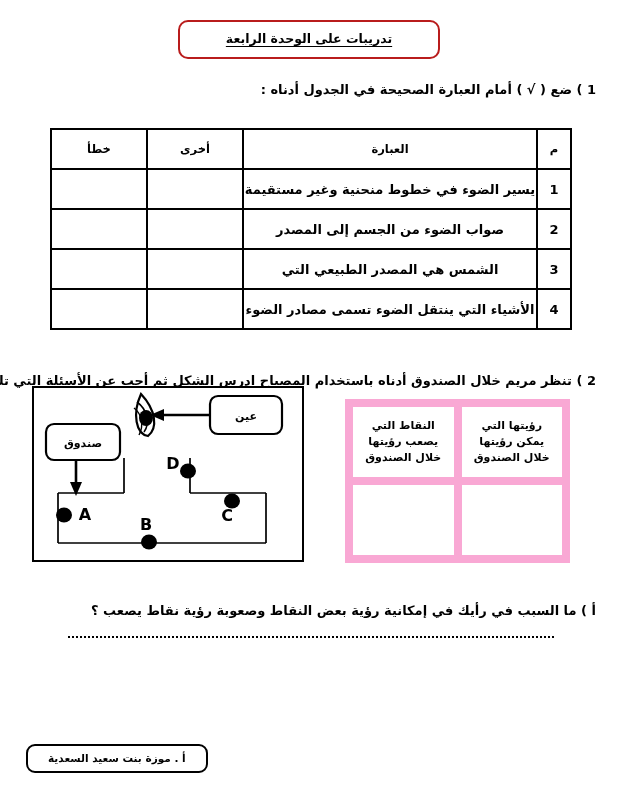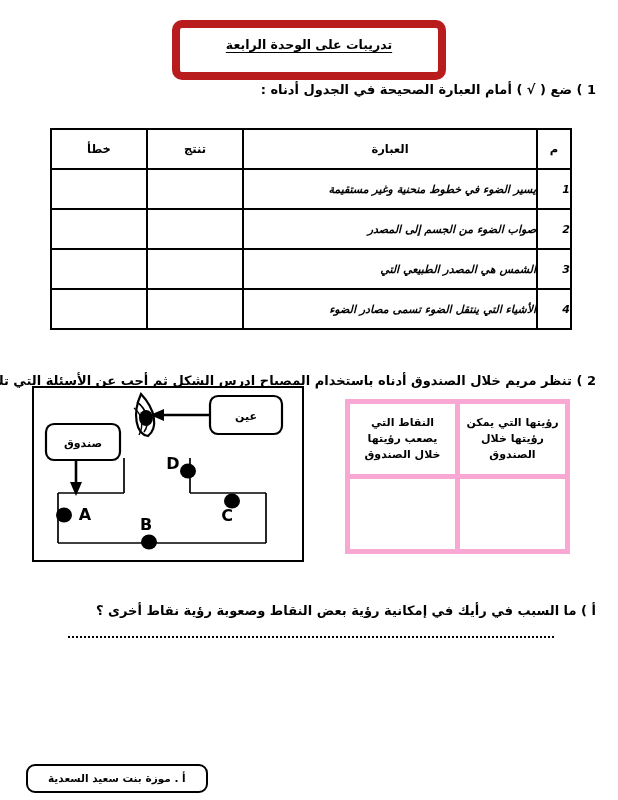--- a/index.html
+++ b/index.html
@@ -19,23 +19,23 @@
   
   .title-wrap {
     position: absolute;
     left: 0;
     top: 20px;
     width: 618px;
     display: flex;
     justify-content: center;
   }
   .title-box {
-    border: 8px solid #b91c1c;
+    border: 2px solid #b91c1c;
     border-radius: 10px;
-    padding: 9px 46px 20px 46px;
+    padding: 9px 46px 11px 46px;
     text-align: center;
   }
   .title-text {
     font-size: 12.5px;
     font-weight: bold;
     text-decoration: underline;
     text-underline-offset: 3px;
     letter-spacing: 0px;
     white-space: nowrap;
   }
@@ -69,24 +69,23 @@
     vertical-align: middle;
   }
   .stmt-table .th-cell {
     height: 38px;
     font-size: 11.5px;
     font-weight: bold;
     text-align: center;
   }
   .stmt-table .row-cell {
     height: 38px;
-    font-size: 11px;
-    font-weight: bold;
-    text-align: right;
-    font-style: italic;
+    font-size: 13px;
+    font-weight: bold;
+    text-align: center;
   }
   .col-num   { width: 34px; }
   .col-stmt  { width: 294px; }
   .col-true  { width: 96px; }
   .col-false { width: 96px; }
   .stmt-text {
     text-align: center;
     padding: 0 8px;
     font-size: 11.5px;
     font-weight: bold;
@@ -109,21 +108,21 @@
   .ans-table {
     position: absolute;
     left: 345px;
     top: 399px;
     width: 225px;
     border-collapse: collapse;
     direction: rtl;
     table-layout: fixed;
   }
   .ans-table td {
-    border: 5px solid #f9a8d4;
+    border: 8px solid #f9a8d4;
     width: 50%;
     vertical-align: middle;
     text-align: center;
     padding: 4px 6px;
   }
   .ans-head-cell {
     height: 62px;
     font-size: 11px;
     font-weight: bold;
     line-height: 1.45;
@@ -137,21 +136,21 @@
     top: 636px;
     width: 486px;
     border-bottom: 2px dotted #000;
     height: 0;
   }
 
   
   .footer-wrap {
     position: absolute;
     left: 26px;
-    top: 764px;
+    top: 744px;
   }
   .footer-box {
     border: 2px solid #000;
     border-radius: 9px;
     padding: 6px 20px 7px 20px;
     text-align: center;
   }
   .footer-text {
     font-size: 10.5px;
     font-weight: bold;
@@ -173,21 +172,21 @@
   <colgroup>
     <col class="col-num">
       <col class="col-stmt">
       <col class="col-true">
       <col class="col-false">
   </colgroup>
   <tbody>
     <tr>
       <td class="th-cell">م</td>
       <td class="th-cell">العبارة</td>
-      <td class="th-cell">تنتج</td>
+      <td class="th-cell">أخرى</td>
       <td class="th-cell">خطأ</td>
     </tr>
     <tr>
       <td class="row-cell">1</td>
       <td class="row-cell stmt-text">يسير الضوء في خطوط منحنية وغير مستقيمة</td>
       <td class="row-cell"></td>
       <td class="row-cell"></td>
     </tr>
     <tr>
       <td class="row-cell">2</td>
@@ -284,20 +283,20 @@
       <td class="ans-head-cell">رؤيتها التي يمكن رؤيتها خلال الصندوق</td>
       <td class="ans-head-cell">النقاط التي يصعب رؤيتها خلال الصندوق</td>
     </tr>
     <tr>
       <td class="ans-blank-cell"></td>
       <td class="ans-blank-cell"></td>
     </tr>
   </tbody>
 </table>
 
-<div class="q-line" id="q2a-line">أ ) ما السبب في رأيك في  إمكانية رؤية بعض النقاط وصعوبة رؤية نقاط أخرى ؟</div>
+<div class="q-line" id="q2a-line">أ ) ما السبب في رأيك في  إمكانية رؤية بعض النقاط وصعوبة رؤية نقاط يصعب ؟</div>
 <div class="dotted-line"></div>
 
 <div class="footer-wrap">
   <div class="footer-box">
     <div class="footer-text">أ . موزة بنت سعيد السعدية</div>
   </div>
 </div>
 
 </body></html>

